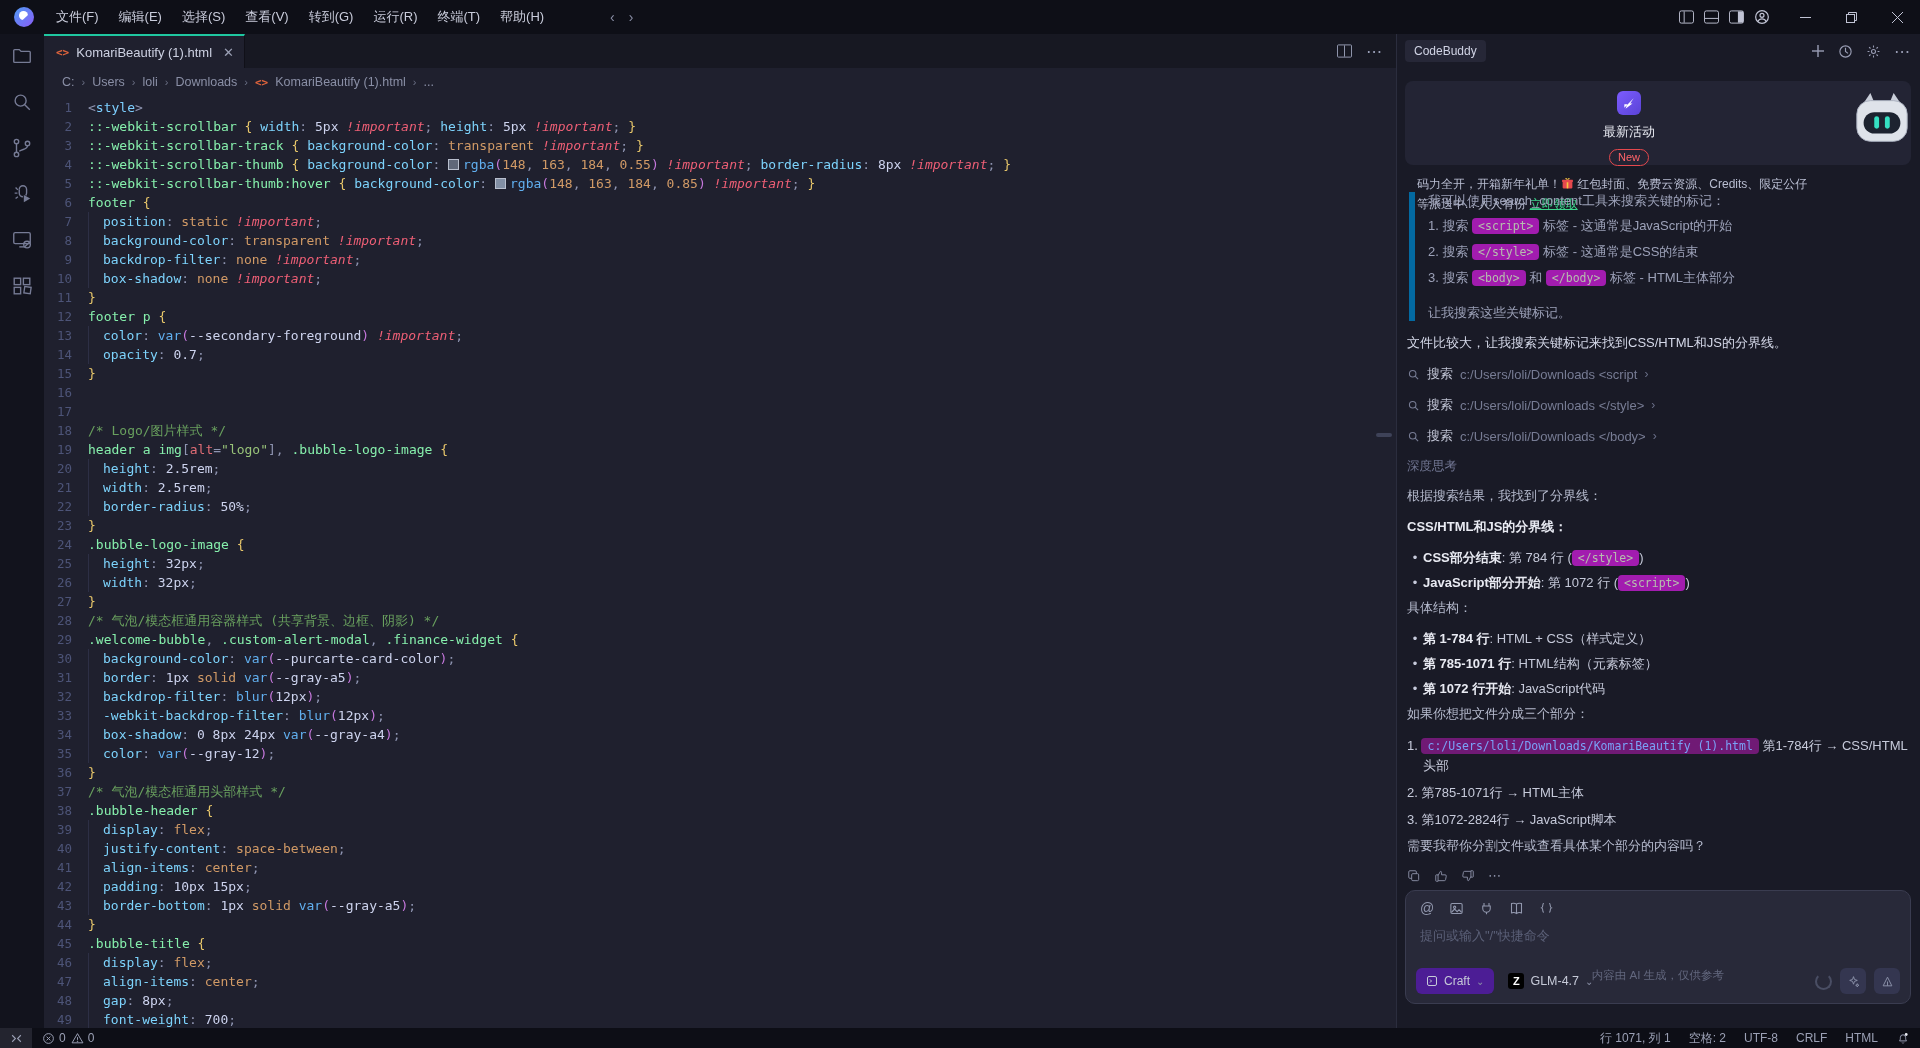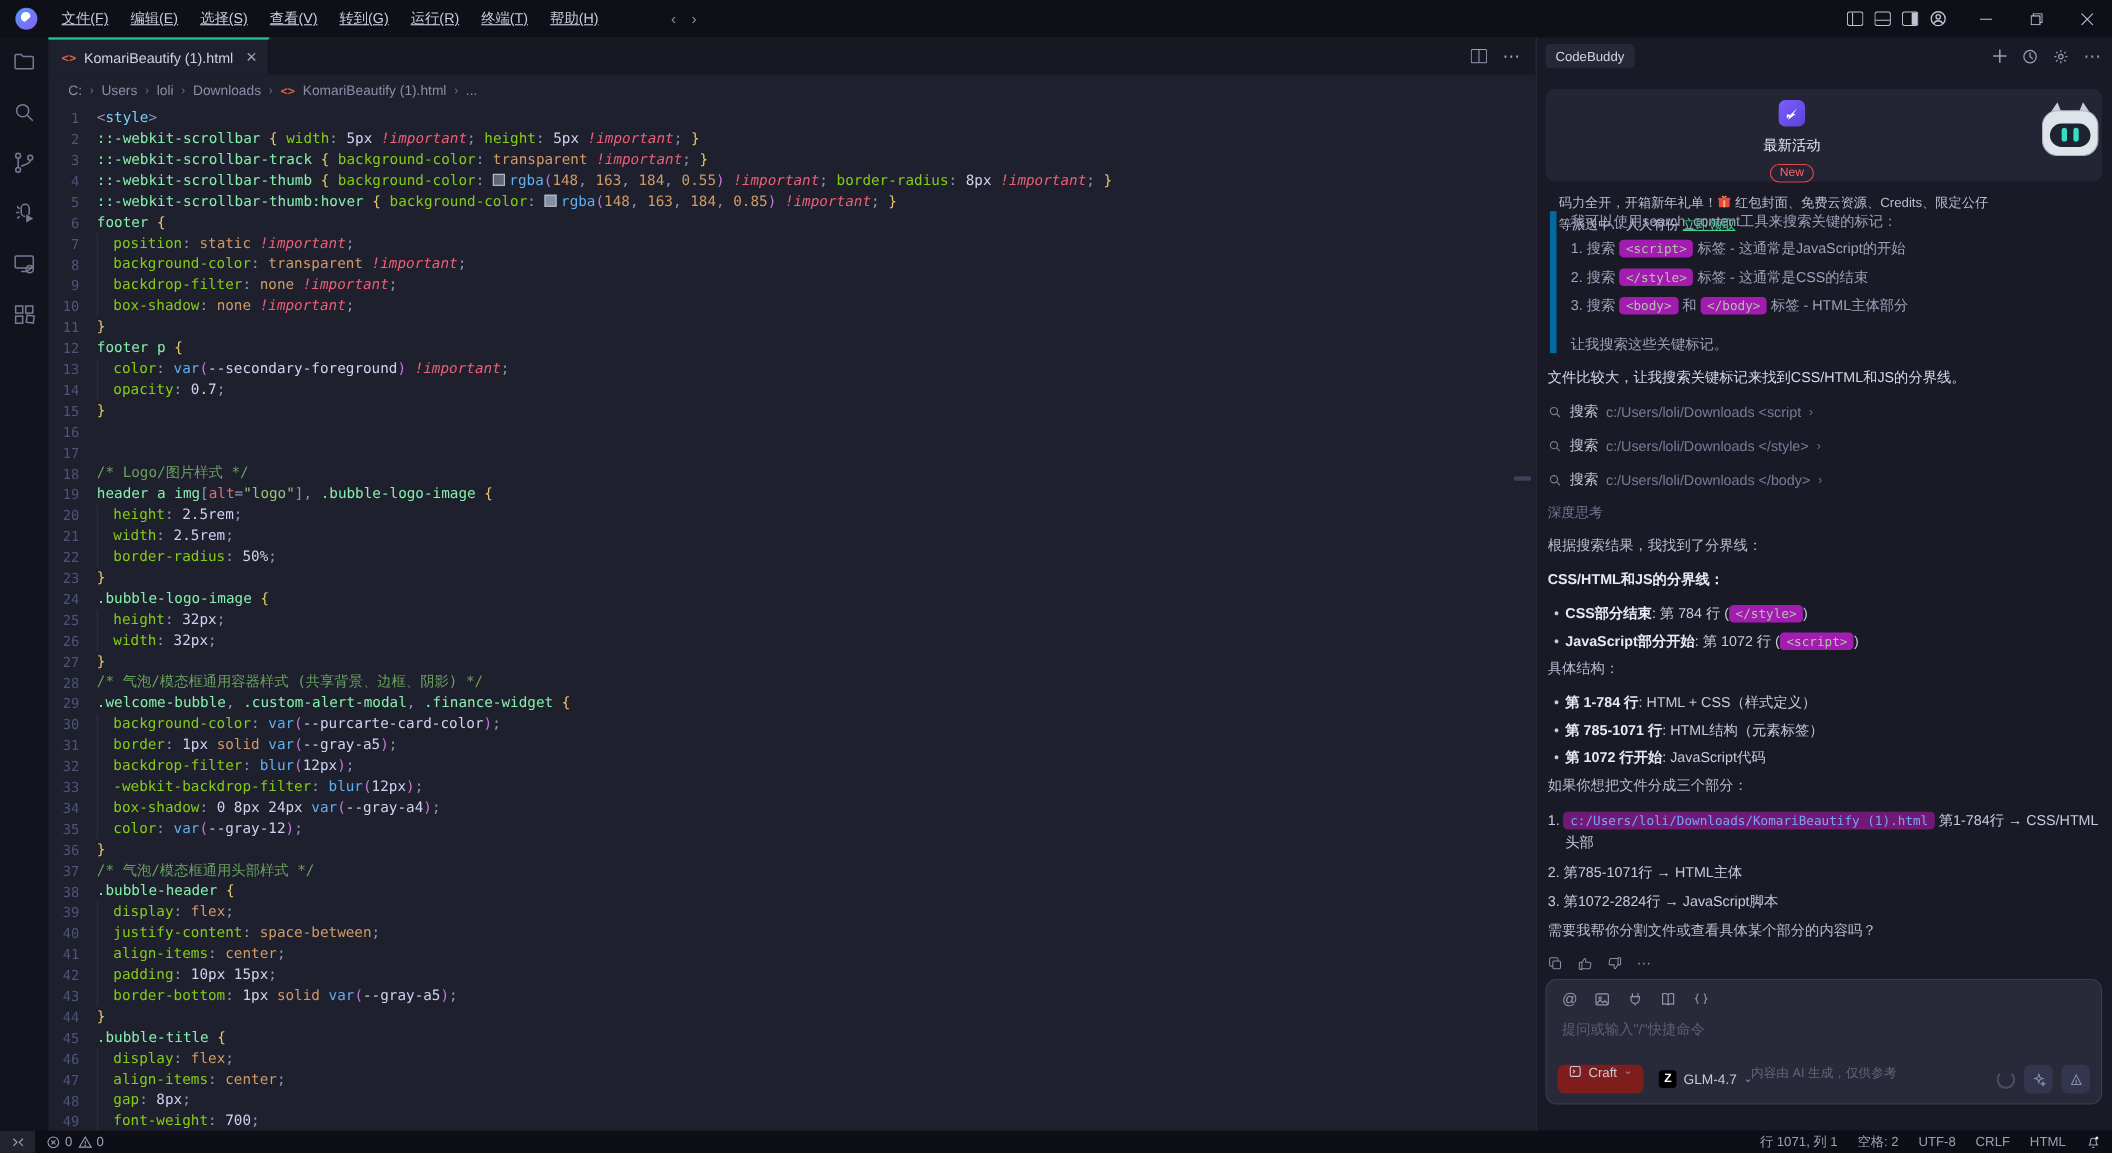--- a/index.html
+++ b/index.html
@@ -8,21 +8,21 @@
   svg { display:block; }
 
   
   .titlebar { position:absolute; left:0; top:0; width:1920px; height:34px; background:#0e0f17;
     display:flex; align-items:center; }
   .app-logo { width:20px; height:20px; border-radius:50%; margin:0 12px 0 14px;
     background:linear-gradient(135deg,#4f9cf5,#8a5cf6); position:relative; }
   .app-logo::after { content:""; position:absolute; left:5px; top:4px; width:9px; height:9px;
     border-radius:50%; background:#fff; clip-path:polygon(0 0,100% 0,100% 45%,40% 100%,0 100%); }
   .menus { display:flex; }
-  .menu-item { color:#c9ccdb; font-size:13px; padding:4px 10px; border-radius:4px; cursor:default;text-decoration:underline; }
+  .menu-item { color:#c9ccdb; font-size:13px; padding:4px 10px; border-radius:4px; cursor:default; }
   .nav-arrows { position:absolute; left:610px; top:0; height:34px; display:flex; align-items:center; gap:14px;
     color:#8a8ea6; font-size:14px; }
   .searchbox { position:absolute; left:660px; top:6px; width:645px; height:22px; background:#252634;
     border:1px solid #32344a; border-radius:6px; display:flex; align-items:center; padding:0 8px;
     color:#8b90a8; font-size:12.5px; gap:6px; }
   .tb-icons { position:absolute; right:150px; top:0; height:34px; display:flex; align-items:center; gap:10px; }
   .win-controls { position:absolute; right:0; top:0; height:34px; display:flex; }
   .win-btn { width:46px; height:34px; display:flex; align-items:center; justify-content:center; color:#c0c3d4; }
 
   
@@ -40,21 +40,21 @@
   .editor-actions { position:absolute; right:14px; top:0; height:34px; display:flex; align-items:center; gap:14px;
     color:#9aa0b8; }
   .breadcrumb { position:absolute; left:0; top:34px; width:100%; height:28px; display:flex; align-items:center;
     padding-left:18px; color:#8a8fa6; font-size:12.5px; gap:7px; }
   .bc-sep { color:#6a6f85; font-size:11px; }
   .code { position:absolute; left:0; top:62px; right:0; bottom:0; overflow:hidden; padding-top:2px;
     font-family:"DejaVu Sans Mono",monospace; font-size:13px; }
   .code-line { display:flex; height:19px; line-height:19px; }
   .ln { flex:0 0 44px; text-align:right; padding-right:16px; color:#4d5478; font-size:12.5px; }
   .lc { white-space:pre; color:#aab1c8; }
-  .tk-sel{color:#86efac}.tk-br{color:#e8c76b}.tk-pa{color:#c678dd}.tk-pr{color:#84cc16}
+  .tk-sel{color:#86efac}.tk-br{color:#e8c76b}.tk-pa{color:#c678dd}.tk-pr{color:#7dd3fc}
   .tk-pn{color:#8f95b2}.tk-vl{color:#cdd3ee}.tk-kw{color:#d19a66}.tk-nu{color:#d19a66}
   .tk-im{color:#ef5f76;font-style:italic}.tk-cm{color:#69a05e}.tk-st{color:#98c379}
   .tk-at{color:#e06c75}.tk-fn{color:#61afef}.tk-tag{color:#7dcfff}.tk-cp{color:#cdd3ee}.tk-t{color:#aab1c8}
   .tk-sw{display:inline-block;width:11px;height:11px;border:1px solid #b9bfce;margin:0 4px -1px 0;}
   .tk-ind{display:inline-block;width:15px;height:19px;border-left:1px solid #2d2f45;vertical-align:top;}
   .scroll-dash { position:absolute; right:4px; top:399px; width:16px; height:4px; border-radius:2px; background:#3e4258; }
 
   
   .panel { position:absolute; left:1396px; top:34px; width:524px; height:994px; background:#191a26;
     border-left:1px solid #2b2d3e; }
@@ -95,21 +95,21 @@
   .bullet .dot { width:16px; flex:0 0 16px; text-align:center; color:#c6cada; }
   .onum { line-height:19px; margin-bottom:8px; padding-left:16px; text-indent:-16px; color:#c6cada; }
   .actions { display:flex; gap:13px; margin-top:10px; color:#8a8fa6; align-items:center; }
 
   .input-card { position:absolute; left:8px; top:856px; width:506px; height:114px; background:#282939;
     border:1px solid #3a3c50; border-radius:10px; }
   .ic-tools { position:absolute; left:14px; top:9px; display:flex; gap:15px; align-items:center; color:#9298ae; }
   .ic-at { font-size:14px; color:#9298ae; }
   .ic-placeholder { position:absolute; left:14px; top:36px; color:#5b6078; font-size:13px; }
   .ic-bottom { position:absolute; left:10px; right:10px; bottom:9px; display:flex; align-items:center; }
-  .craft-pill { display:flex; gap:6px; background:#7f1d1d; border-radius:6px;
+  .craft-pill { display:flex; align-items:center; gap:6px; background:#4c1d95; border-radius:6px;
     height:26px; padding:0 10px; color:#c6cad8; font-size:12px; }
   .model-sel { display:flex; align-items:center; gap:6px; margin-left:14px; color:#c6cad8; font-size:12.5px; }
   .z-logo { width:16px; height:16px; background:#000; border-radius:3px; color:#fff; font-weight:700;
     font-size:11px; display:flex; align-items:center; justify-content:center; }
   .chev { color:#8a8fa6; font-size:10px; }
   .ic-right { margin-left:auto; display:flex; align-items:center; gap:8px; }
   .spin-ring { width:17px; height:17px; border-radius:50%; border:2px solid #4a4e64; border-top-color:transparent; }
   .sq-btn { width:26px; height:26px; border-radius:6px; background:#343650; display:flex; align-items:center;
     justify-content:center; color:#8a90a8; }
   .ai-note { position:absolute; left:8px; top:934px; width:506px; text-align:center; color:#62677e; font-size:11.5px; }

